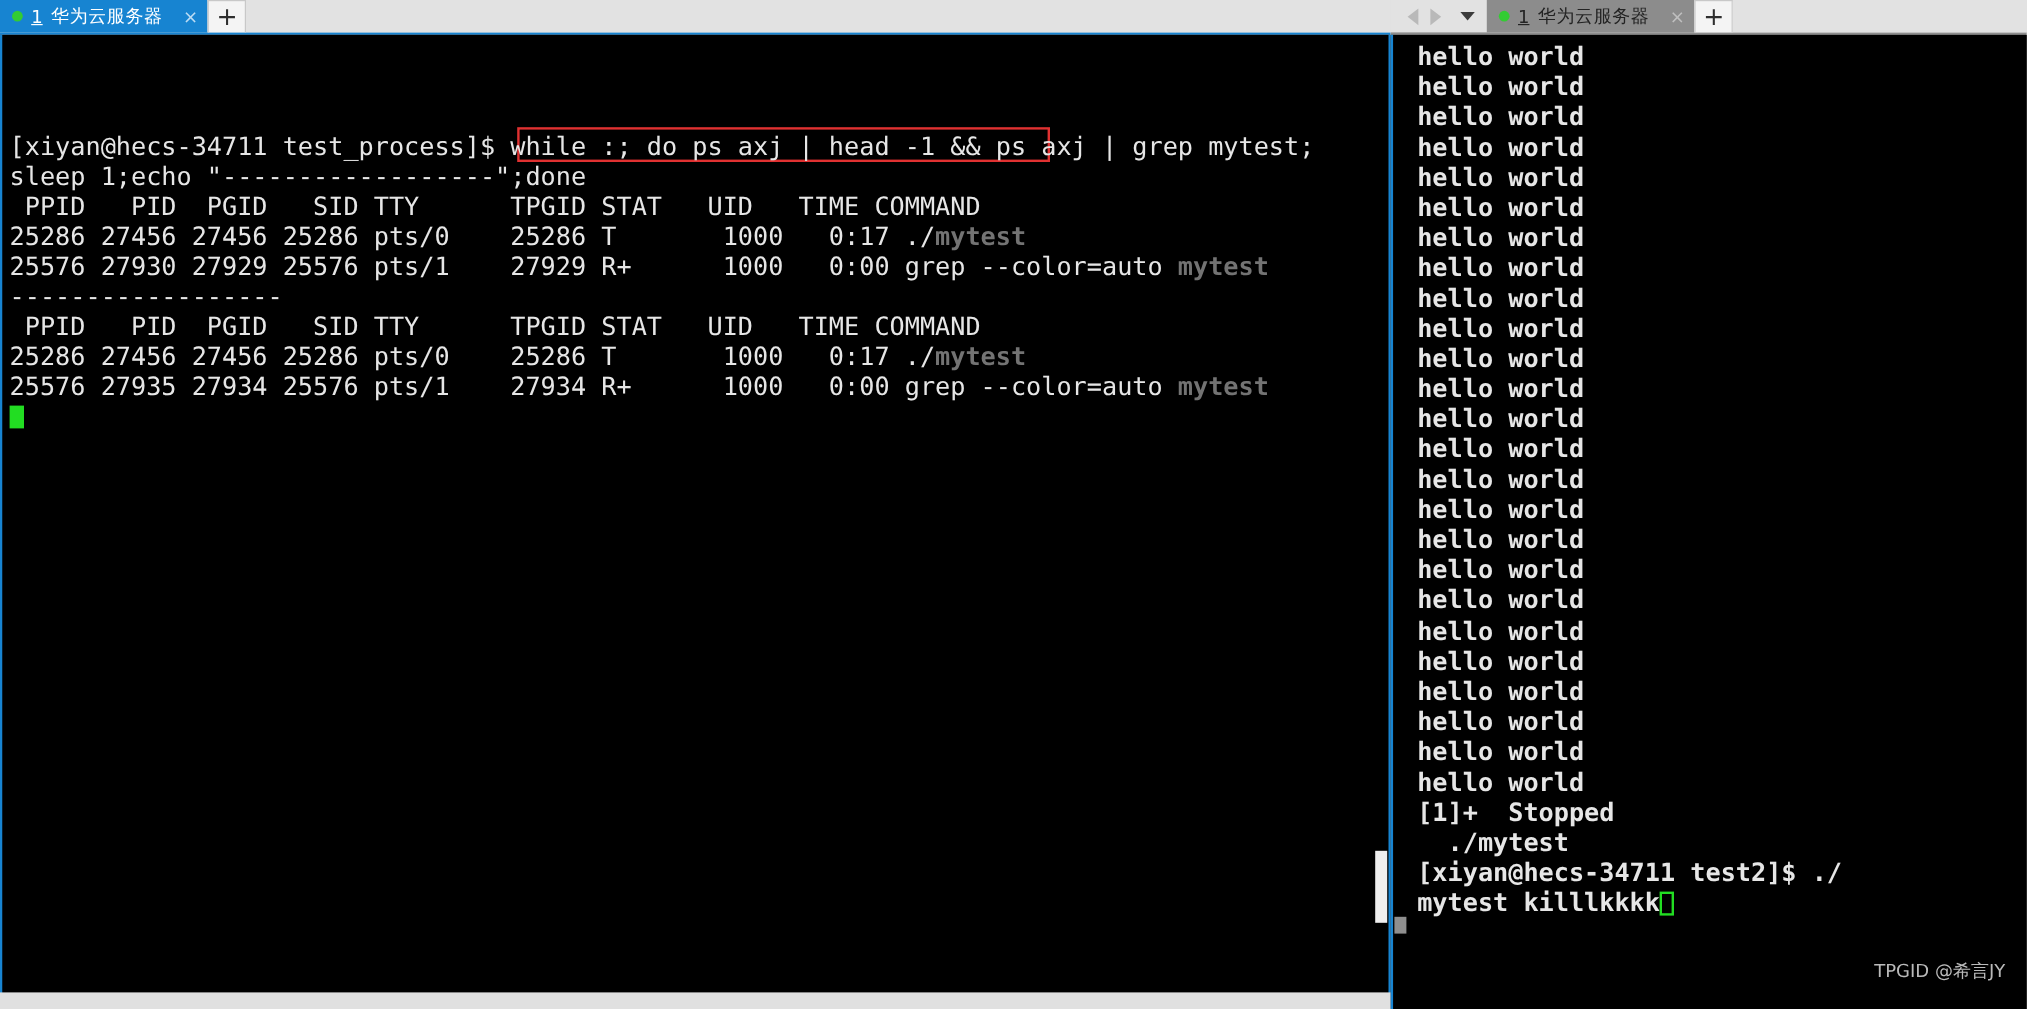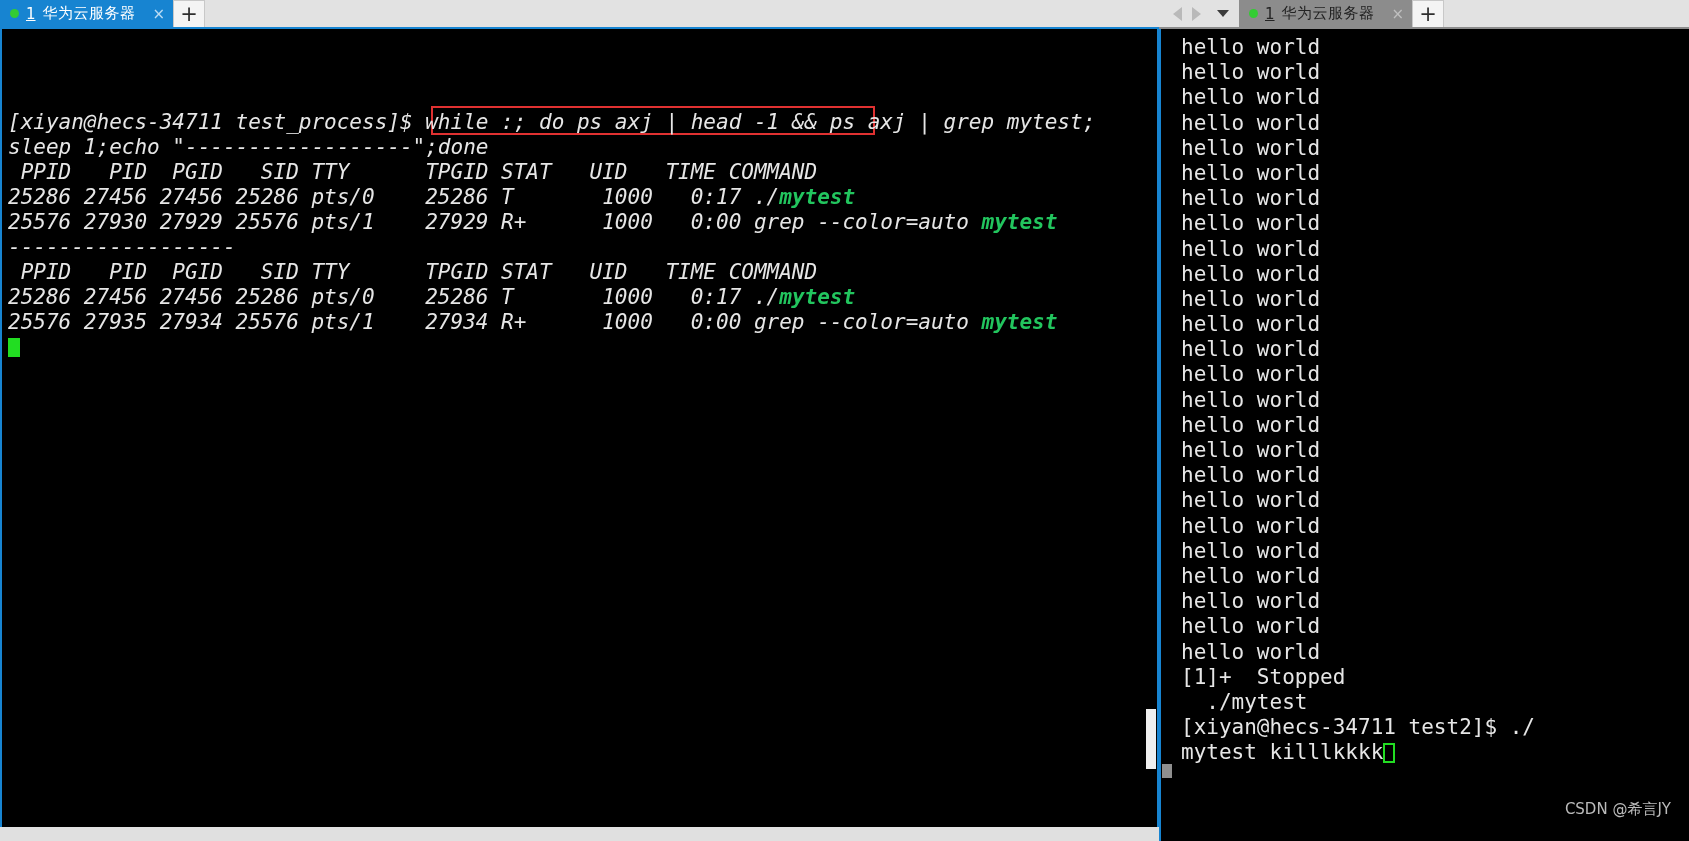--- a/index.html
+++ b/index.html
@@ -160,24 +160,24 @@
     font-size: 21px;
     line-height: 25px;
     padding: 6px 0 0 6px;
     white-space: pre;
     overflow: hidden;
     position: relative;
     letter-spacing: 0px;
   }
   .term-right { font-size: 21px; line-height: 25.2px; padding-left: 8px; }
 
-  .line { position: relative; height: 25px; font-style: italic; }
-  .line-r { position: relative; height: 25.2px; }
-
-  .red { color: #22c55e; font-weight: bold; margin-top: 46px; }
+  .line { position: relative; height: 25px; }
+  .line-r { position: relative; height: 25.2px; font-weight: bold; }
+
+  .red { color: #737373; font-weight: bold; margin-top: 46px; }
 
   
   .redbox {
     position: absolute;
     border: 2px solid #e03131;
     pointer-events: none;
   }
 
   
   .cursor-block {
@@ -264,14 +264,14 @@
     </div>
 
     <div class="term-wrap right-term">
       <div class="term-scrollcol" style="background:#000;">
         <div class="scroll-btn" style="top:735px;"></div>
       </div>
       <div class="term term-right" id="right-term"><div class="line-r"><span>hello world</span></div><div class="line-r"><span>hello world</span></div><div class="line-r"><span>hello world</span></div><div class="line-r"><span>hello world</span></div><div class="line-r"><span>hello world</span></div><div class="line-r"><span>hello world</span></div><div class="line-r"><span>hello world</span></div><div class="line-r"><span>hello world</span></div><div class="line-r"><span>hello world</span></div><div class="line-r"><span>hello world</span></div><div class="line-r"><span>hello world</span></div><div class="line-r"><span>hello world</span></div><div class="line-r"><span>hello world</span></div><div class="line-r"><span>hello world</span></div><div class="line-r"><span>hello world</span></div><div class="line-r"><span>hello world</span></div><div class="line-r"><span>hello world</span></div><div class="line-r"><span>hello world</span></div><div class="line-r"><span>hello world</span></div><div class="line-r"><span>hello world</span></div><div class="line-r"><span>hello world</span></div><div class="line-r"><span>hello world</span></div><div class="line-r"><span>hello world</span></div><div class="line-r"><span>hello world</span></div><div class="line-r"><span>hello world</span></div><div class="line-r"><span>[1]+  Stopped</span></div><div class="line-r"><span>  ./mytest</span></div><div class="line-r"><span>[xiyan@hecs-34711 test2]$ ./</span></div><div class="line-r"><span>mytest killlkkkk</span><span class="cursor-hollow"></span></div></div>
     </div>
   </div>
 
-  <div class="watermark">CSDN @希言JY</div>
+  <div class="watermark">TPGID @希言JY</div>
 </div>
 
 </body></html>

